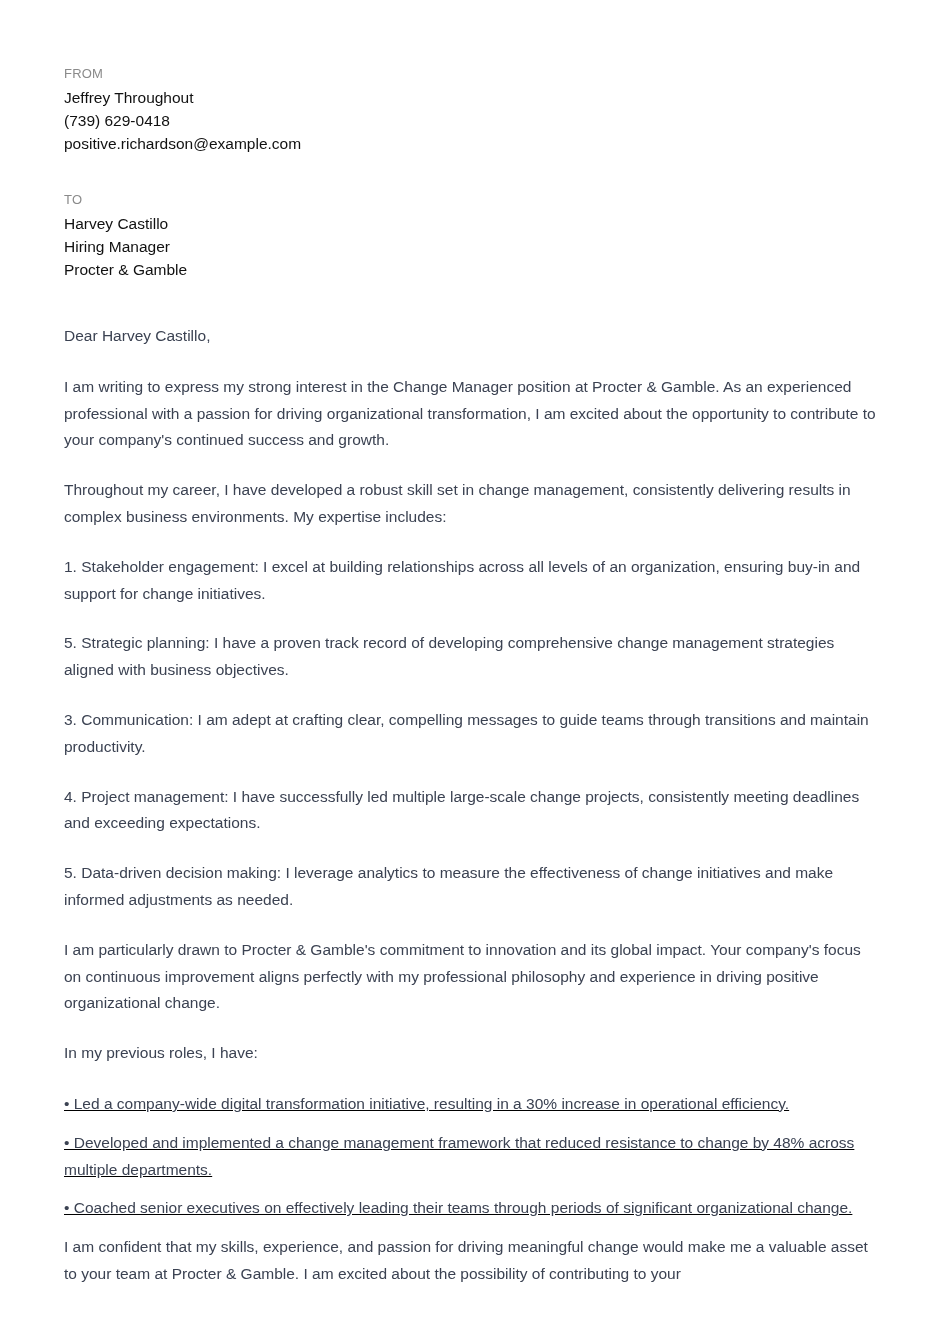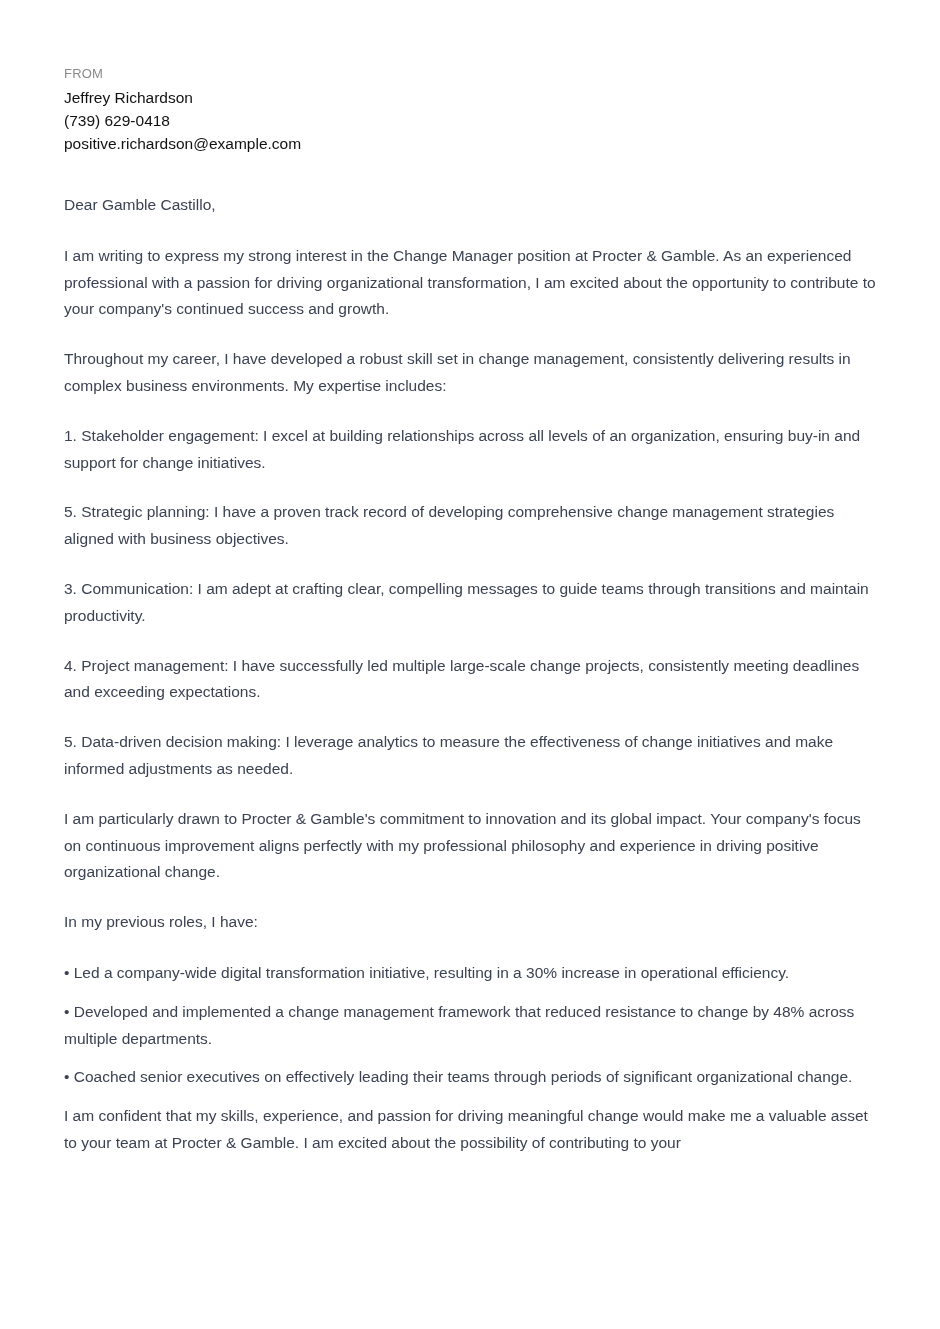--- a/index.html
+++ b/index.html
@@ -36,37 +36,43 @@
     .body-text {
       font-size: 15.5px;
       color: #3b4252;
       line-height: 26.8px;
       margin: 0;
     }
     .salutation { margin-bottom: 24px; }
     .para { margin-bottom: 23px; }
     .list-item { margin-bottom: 23px; }
     .bullet-item { margin-bottom: 12px; }
-    .bullets-wrap { margin-top: 24px; margin-bottom: 10px; }
+    .bullets-wrap { margin-top: 24px; margin-bottom: 10px; text-decoration: underline; }
   </style>
 </head>
 <body>
 
 <div class="page">
 
   <div class="block-from">
     <div class="label">FROM</div>
-    <div class="contact-line">Jeffrey Richardson</div>
+    <div class="contact-line">Jeffrey Throughout</div>
     <div class="contact-line">(739) 629-0418</div>
     <div class="contact-line">positive.richardson@example.com</div>
   </div>
 
+  <div class="block-to">
+    <div class="label">TO</div>
+    <div class="contact-line">Harvey Castillo</div>
+    <div class="contact-line">Hiring Manager</div>
+    <div class="contact-line">Procter &amp; Gamble</div>
+  </div>
 
   <div class="letter-body">
-    <p class="body-text salutation">Dear Gamble Castillo,</p>
+    <p class="body-text salutation">Dear Harvey Castillo,</p>
     <p class="body-text para">I am writing to express my strong interest in the Change Manager position at Procter &amp; Gamble. As an experienced professional with a passion for driving organizational transformation, I am excited about the opportunity to contribute to your company's continued success and growth.</p>
     <p class="body-text para">Throughout my career, I have developed a robust skill set in change management, consistently delivering results in complex business environments. My expertise includes:</p>
 
     <div>
       <p class="body-text list-item">1. Stakeholder engagement: I excel at building relationships across all levels of an organization, ensuring buy-in and support for change initiatives.</p>
       <p class="body-text list-item">5. Strategic planning: I have a proven track record of developing comprehensive change management strategies aligned with business objectives.</p>
       <p class="body-text list-item">3. Communication: I am adept at crafting clear, compelling messages to guide teams through transitions and maintain productivity.</p>
       <p class="body-text list-item">4. Project management: I have successfully led multiple large-scale change projects, consistently meeting deadlines and exceeding expectations.</p>
       <p class="body-text list-item">5. Data-driven decision making: I leverage analytics to measure the effectiveness of change initiatives and make informed adjustments as needed.</p>
     </div>

